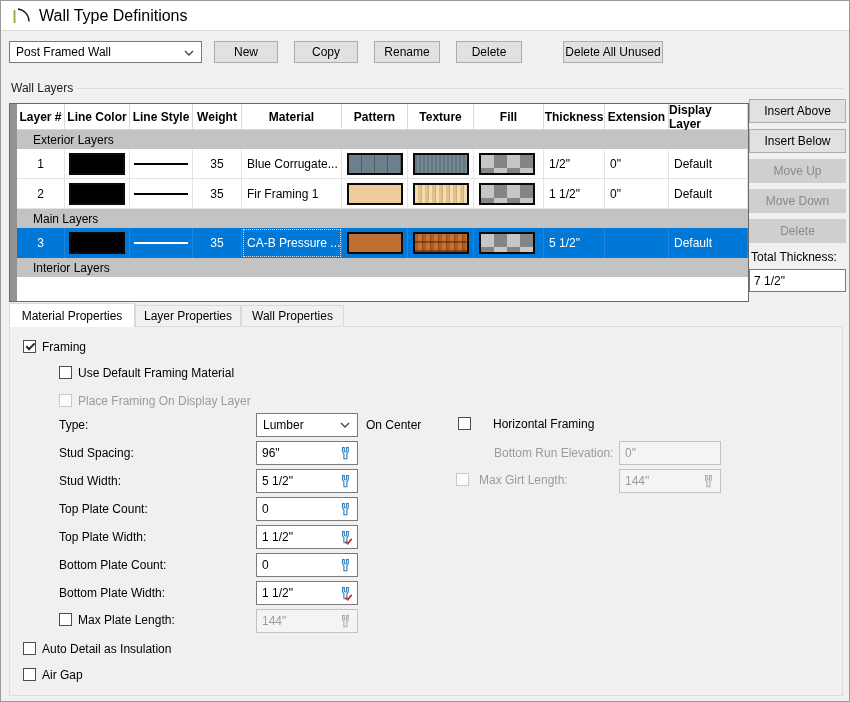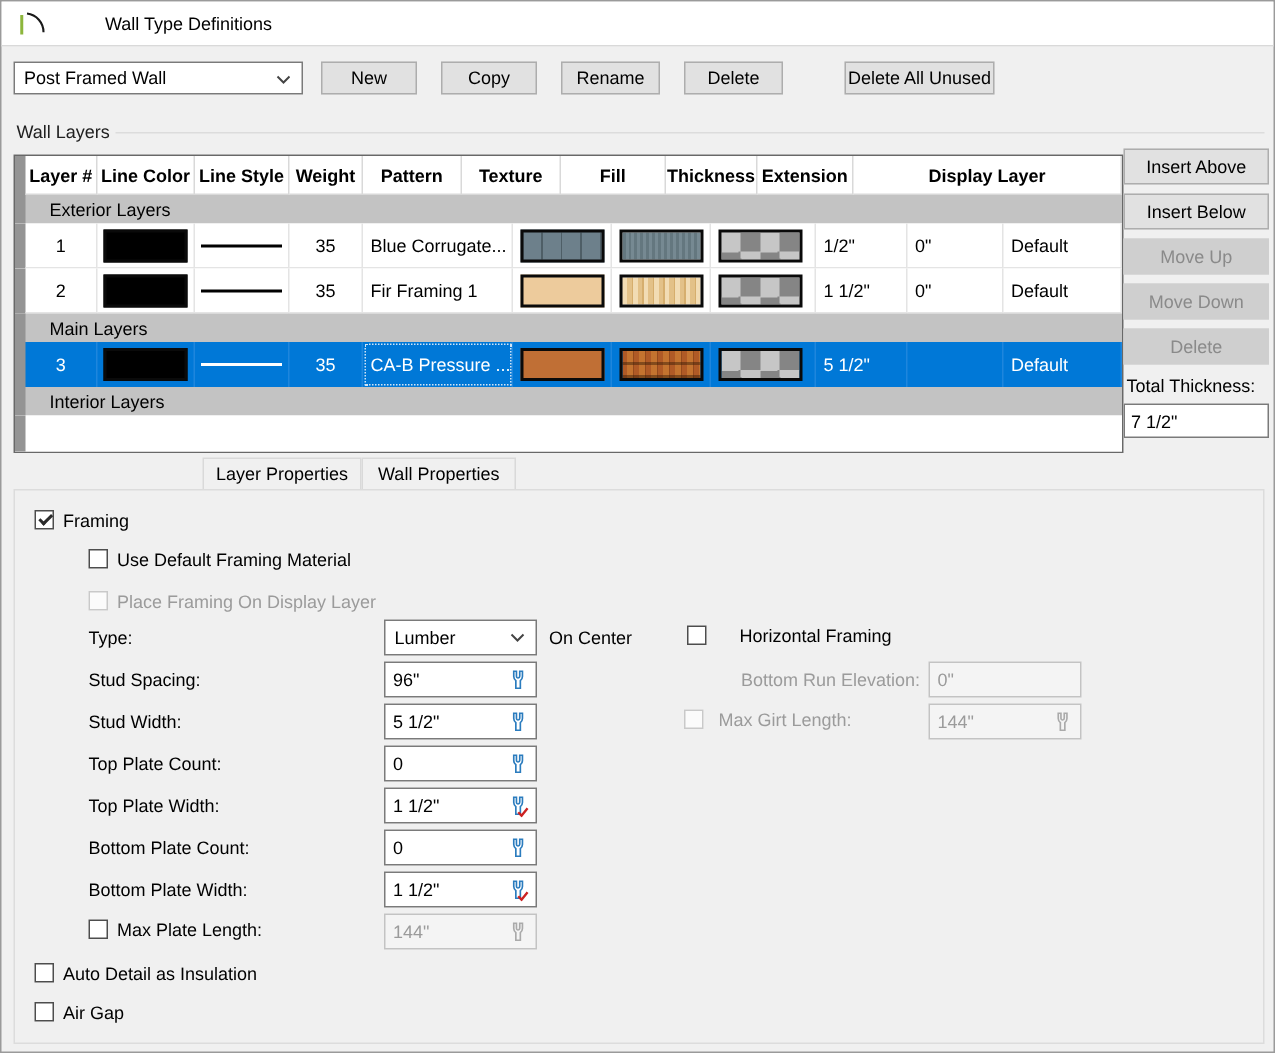--- a/index.html
+++ b/index.html
@@ -3,21 +3,21 @@
 <meta charset="utf-8">
 <style>
   * { margin:0; padding:0; box-sizing:border-box; }
   html,body { width:850px; height:702px; }
   body { font-family:"Liberation Sans","DejaVu Sans",sans-serif; font-size:12px; color:#000; }
   #dialog { position:relative; width:850px; height:702px; background:#f0f0f0; border:1px solid #9a9a9a; overflow:hidden; }
 
   
   #titlebar { position:absolute; left:0; top:0; width:100%; height:30px; background:#ffffff; border-bottom:1px solid #d9d9d9; display:flex; align-items:center; }
   #titlebar .ticon { margin:0 8px 0 10px; }
-  #titlebar .ttext { font-size:12px;margin-left:31px; }
+  #titlebar .ttext { font-size:16px; }
 
   
   .select { position:absolute; background:#fff; border:1px solid #7a7a7a; height:22px; display:flex; align-items:center; padding-left:6px; cursor:default; }
   .select .chev { position:absolute; right:7px; top:8px; }
   #wall-type-select { left:8px; top:40px; width:193px; }
   .btn { position:absolute; height:22px; background:#e1e1e1; border:1px solid #adadad; display:flex; align-items:center; justify-content:center; font-size:12px; cursor:default; }
   #btn-new { left:213px; top:40px; width:64px; }
   #btn-copy { left:293px; top:40px; width:64px; }
   #btn-rename { left:373px; top:40px; width:66px; }
   #btn-delete { left:455px; top:40px; width:66px; }
@@ -134,20 +134,21 @@
   <span class="group-label" id="wall-layers-label">Wall Layers</span>
   <div class="group-line" id="wall-layers-line"></div>
 
   <div id="layers-table">
     <div class="t-rowline t-header">
       <div class="t-strip"></div>
       <div class="cell col-num">Layer #</div>
       <div class="cell col-color">Line Color</div>
       <div class="cell col-style">Line Style</div>
       <div class="cell col-weight">Weight</div>
+      <div class="cell col-material left">Material</div>
       <div class="cell col-pattern">Pattern</div>
       <div class="cell col-texture">Texture</div>
       <div class="cell col-fill left">Fill</div>
       <div class="cell col-thick">Thickness</div>
       <div class="cell col-ext">Extension</div>
       <div class="cell col-display">Display Layer</div>
     </div>
 
     <div class="t-rowline t-band">
       <div class="t-strip"></div>
@@ -245,20 +246,21 @@
   </div>
 
   <div class="btn side-btn" id="btn-insert-above">Insert Above</div>
   <div class="btn side-btn" id="btn-insert-below">Insert Below</div>
   <div class="btn side-btn disabled" id="btn-move-up">Move Up</div>
   <div class="btn side-btn disabled" id="btn-move-down">Move Down</div>
   <div class="btn side-btn disabled" id="btn-row-delete">Delete</div>
   <span id="total-thickness-label">Total Thickness:</span>
   <input id="total-thickness-input" value="7 1/2&quot;" style="">
 
+  <div class="tab active" id="tab-material">Material Properties</div>
   <div class="tab" id="tab-layer">Layer Properties</div>
   <div class="tab" id="tab-wall">Wall Properties</div>
   <div id="tab-content"></div>
 
   <span class="cb checked" style="left:22px; top:339px;"></span>
   <span class="lbl" style="left:41px; top:339px;">Framing</span>
 
   <span class="cb" style="left:58px; top:365px;"></span>
   <span class="lbl" style="left:77px; top:365px;">Use Default Framing Material</span>
 

